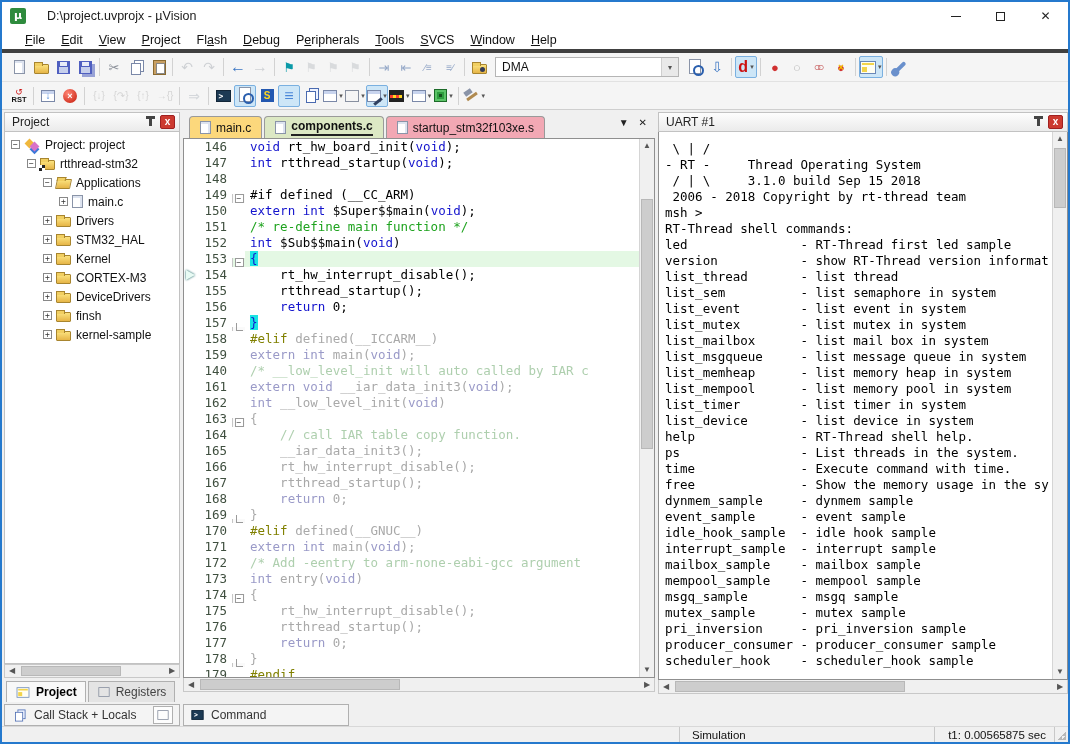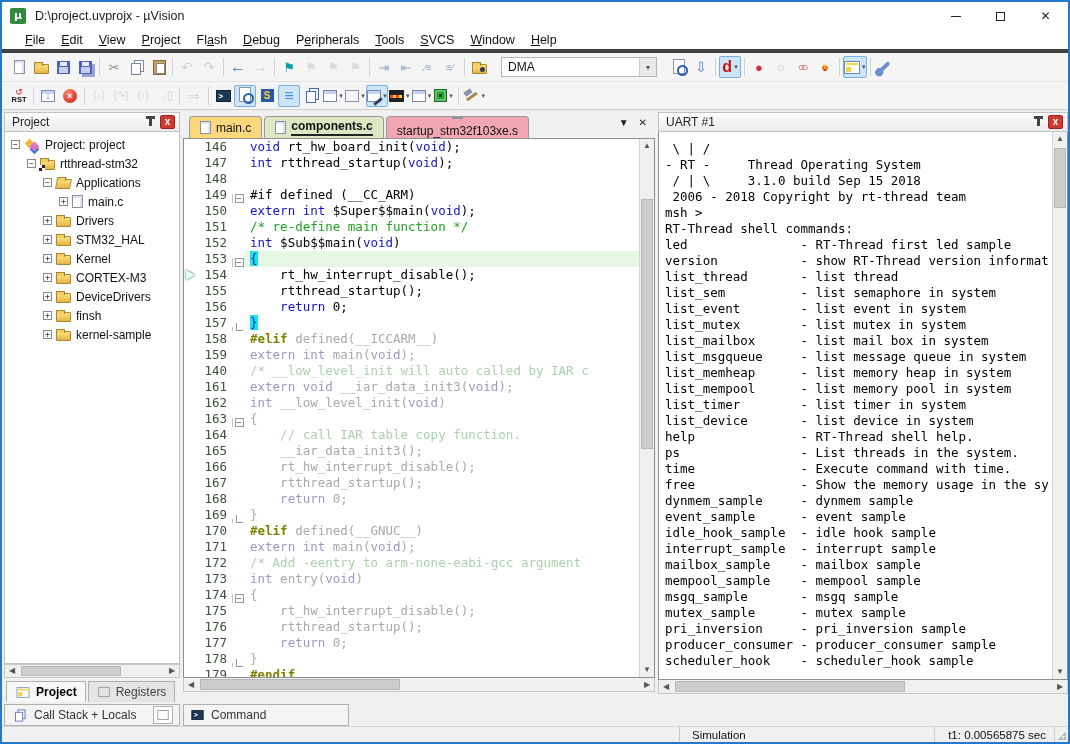--- a/index.html
+++ b/index.html
@@ -3,42 +3,42 @@
 <meta charset="utf-8">
 <style>
   *{box-sizing:border-box;margin:0;padding:0}
   html,body{background:#888}
   body{font-family:"Liberation Sans",sans-serif}
   .window{position:relative;width:1070px;height:744px;background:#f0f0f0;border:2px solid #2579cd;overflow:hidden}
 
   
   .titlebar{height:28px;background:#fff;display:flex;align-items:center;padding-left:8px}
   .app-logo{width:16px;height:16px;background:#2e8b3d;border-radius:2px;color:#fff;font:bold 11px/16px "DejaVu Sans",sans-serif;text-align:center;flex:0 0 auto}
-  .title-text{font-size:12.5px;color:#1a1a1a;margin-left:9px;flex:1 1 auto;white-space:nowrap}
+  .title-text{font-size:12.5px;color:#1a1a1a;margin-left:21px;flex:1 1 auto;white-space:nowrap}
   .winbtns{display:flex;height:100%}
   .winbtn{width:45px;height:100%;display:flex;align-items:center;justify-content:center;color:#222;font-size:12px}
   .winbtn .bar{width:10px;height:1px;background:#222}
   .winbtn .box{width:9px;height:9px;border:1px solid #222}
 
   
   .menubar{height:23px;background:#fff;display:flex;align-items:flex-start;padding-left:15px;border-bottom:4px solid #404040}
   .menu-item{padding:3px 8px;font-size:12.5px;color:#111;white-space:nowrap}
   .menu-item u{text-decoration:underline}
 
   
   .toolbar{display:flex;align-items:center;background:#f5f5f5;padding-left:6px}
   .tb1{height:29px;border-bottom:1px solid #e2e2e2}
   .tb2{height:28px;border-bottom:1px solid #cfcfcf}
   .tb-sep{width:1px;height:18px;background:#d2d2d2;margin:0 3px;flex:0 0 auto}
   .ico{min-width:22px;height:22px;display:flex;align-items:center;justify-content:center;border:1px solid transparent;border-radius:2px;position:relative;flex:0 0 auto;font-size:13px}
   .ico.on{background:#cde6f7;border-color:#7ab0e0}
   .ico.dis{opacity:.42}
   .ico .dd{font-size:7px;color:#555;margin-left:2px}
   .ov{position:absolute;font-weight:bold}
-  .combo{display:flex;align-items:center;width:156px;height:20px;background:#fff;border:1px solid #b5b5b5;margin:0 11px;flex:0 0 auto}
+  .combo{display:flex;align-items:center;width:184px;height:20px;background:#fff;border:1px solid #b5b5b5;margin:0 5px;flex:0 0 auto}
   .combo .val{flex:1;font-size:12px;padding-left:6px;color:#111}
   .combo .cmb-btn{width:17px;height:18px;background:#e9e9e9;border-left:1px solid #cfcfcf;font-size:8px;color:#555;display:flex;align-items:center;justify-content:center}
 
   
   .i-file{width:11px;height:14px;background:#fff;border:1px solid #8a94a8;box-shadow:inset -2px 2px 0 #dde3ef}
   .i-folder{width:15px;height:10px;background:linear-gradient(#fbe27e,#e6b547);border:1px solid #a8852f;border-radius:1px;position:relative;margin-top:4px}
   .i-folder::before{content:"";position:absolute;top:-3px;left:-1px;width:7px;height:3px;background:#f1cf62;border:1px solid #a8852f;border-bottom:0}
   .i-folderfind::after{content:"";position:absolute;right:1px;bottom:1px;width:5px;height:5px;background:#333a55;border-radius:50%}
   .i-save{width:13px;height:13px;background:#4f5fc0;position:relative}
   .i-save::before{content:"";position:absolute;top:1px;left:3px;width:7px;height:4px;background:#e8ecf8}
@@ -123,21 +123,21 @@
   .mg.green{background:#0e7c0e}
   .mg.gray{background:#b4b4b4}
   .mg .arrow{position:absolute;left:2px;top:3px;width:0;height:0;border-left:9px solid #e8fbf4;border-top:5px solid transparent;border-bottom:5px solid transparent;filter:drop-shadow(0 0 1px #055)}
   .ln{width:34px;flex:0 0 auto;text-align:right;padding-right:5px;color:#3f4f3f;background:#fff}
   .fold{width:13px;flex:0 0 auto;border-left:1px solid #c6c6c6;background:#fafafa;display:flex;align-items:center;justify-content:center}
   .fbox{width:9px;height:9px;border:1px solid #9a9a9a;background:#fff;font:8px/7px "DejaVu Sans Mono",monospace;text-align:center;color:#444}
   .fend{width:7px;height:8px;border-left:1px solid #9a9a9a;border-bottom:1px solid #9a9a9a;margin-top:-4px}
   .ct{flex:1;padding-left:5px;min-width:0}
   .cl.hl .ct,.cl.hl .fold{background:#e4f8e4}
   .s-kw{color:#1414cd}.s-pl{color:#000}.s-cm{color:#1fa31f}
-  .s-dir{color:#808000;font-weight:bold}
+  .s-dir{color:#808000;font-weight:normal}
   .s-gr{color:#a9a9a9}.s-gk{color:#9a9ac8}.s-gc{color:#aecfae}
   .s-bh{background:#19e4e4;color:#1414cd}
   .vsb{width:15px;flex:0 0 auto;background:#f0f0f0;border-left:1px solid #d5d5d5;position:relative}
   .vsb .arr{position:absolute;left:0;width:100%;text-align:center;font-size:8px;color:#555;height:14px;line-height:14px}
   .vsb .a-up{top:0}.vsb .a-dn{bottom:0}
   .vsb .thumb{position:absolute;left:1px;right:1px;background:#cdcdcd;border:1px solid #b8b8b8}
 
   
   .uart-panel{position:absolute;left:656px;top:2px;width:410px;height:582px;display:flex;flex-direction:column}
   .uart-body{flex:1;display:flex;border:1px solid #8f8f8f;border-top:0;background:#fff;min-height:0}
@@ -464,21 +464,21 @@
     <div class="editor-panel">
       <div class="etabbar" id="etabbar">
         <div class="etab" style="background: rgb(252, 216, 124);">
             <span class="ti-file"></span>
             <span class="lbl">main.c</span>
           </div>
           <div class="etab active" style="background: rgb(220, 232, 196);">
             <span class="ti-file"></span>
             <span class="lbl">components.c</span>
           </div>
-          <div class="etab" style="background: rgb(242, 168, 180); flex-direction: column;">
+          <div class="etab" style="background: rgb(242, 168, 180);">
             <span class="ti-file"></span>
             <span class="lbl">startup_stm32f103xe.s</span>
           </div>
           <div class="etab-btns">
           <span class="b">▼</span>
           <span class="b">✕</span>
         </div>
       </div>
       <div class="editor-frame">
         <div class="code-col">

